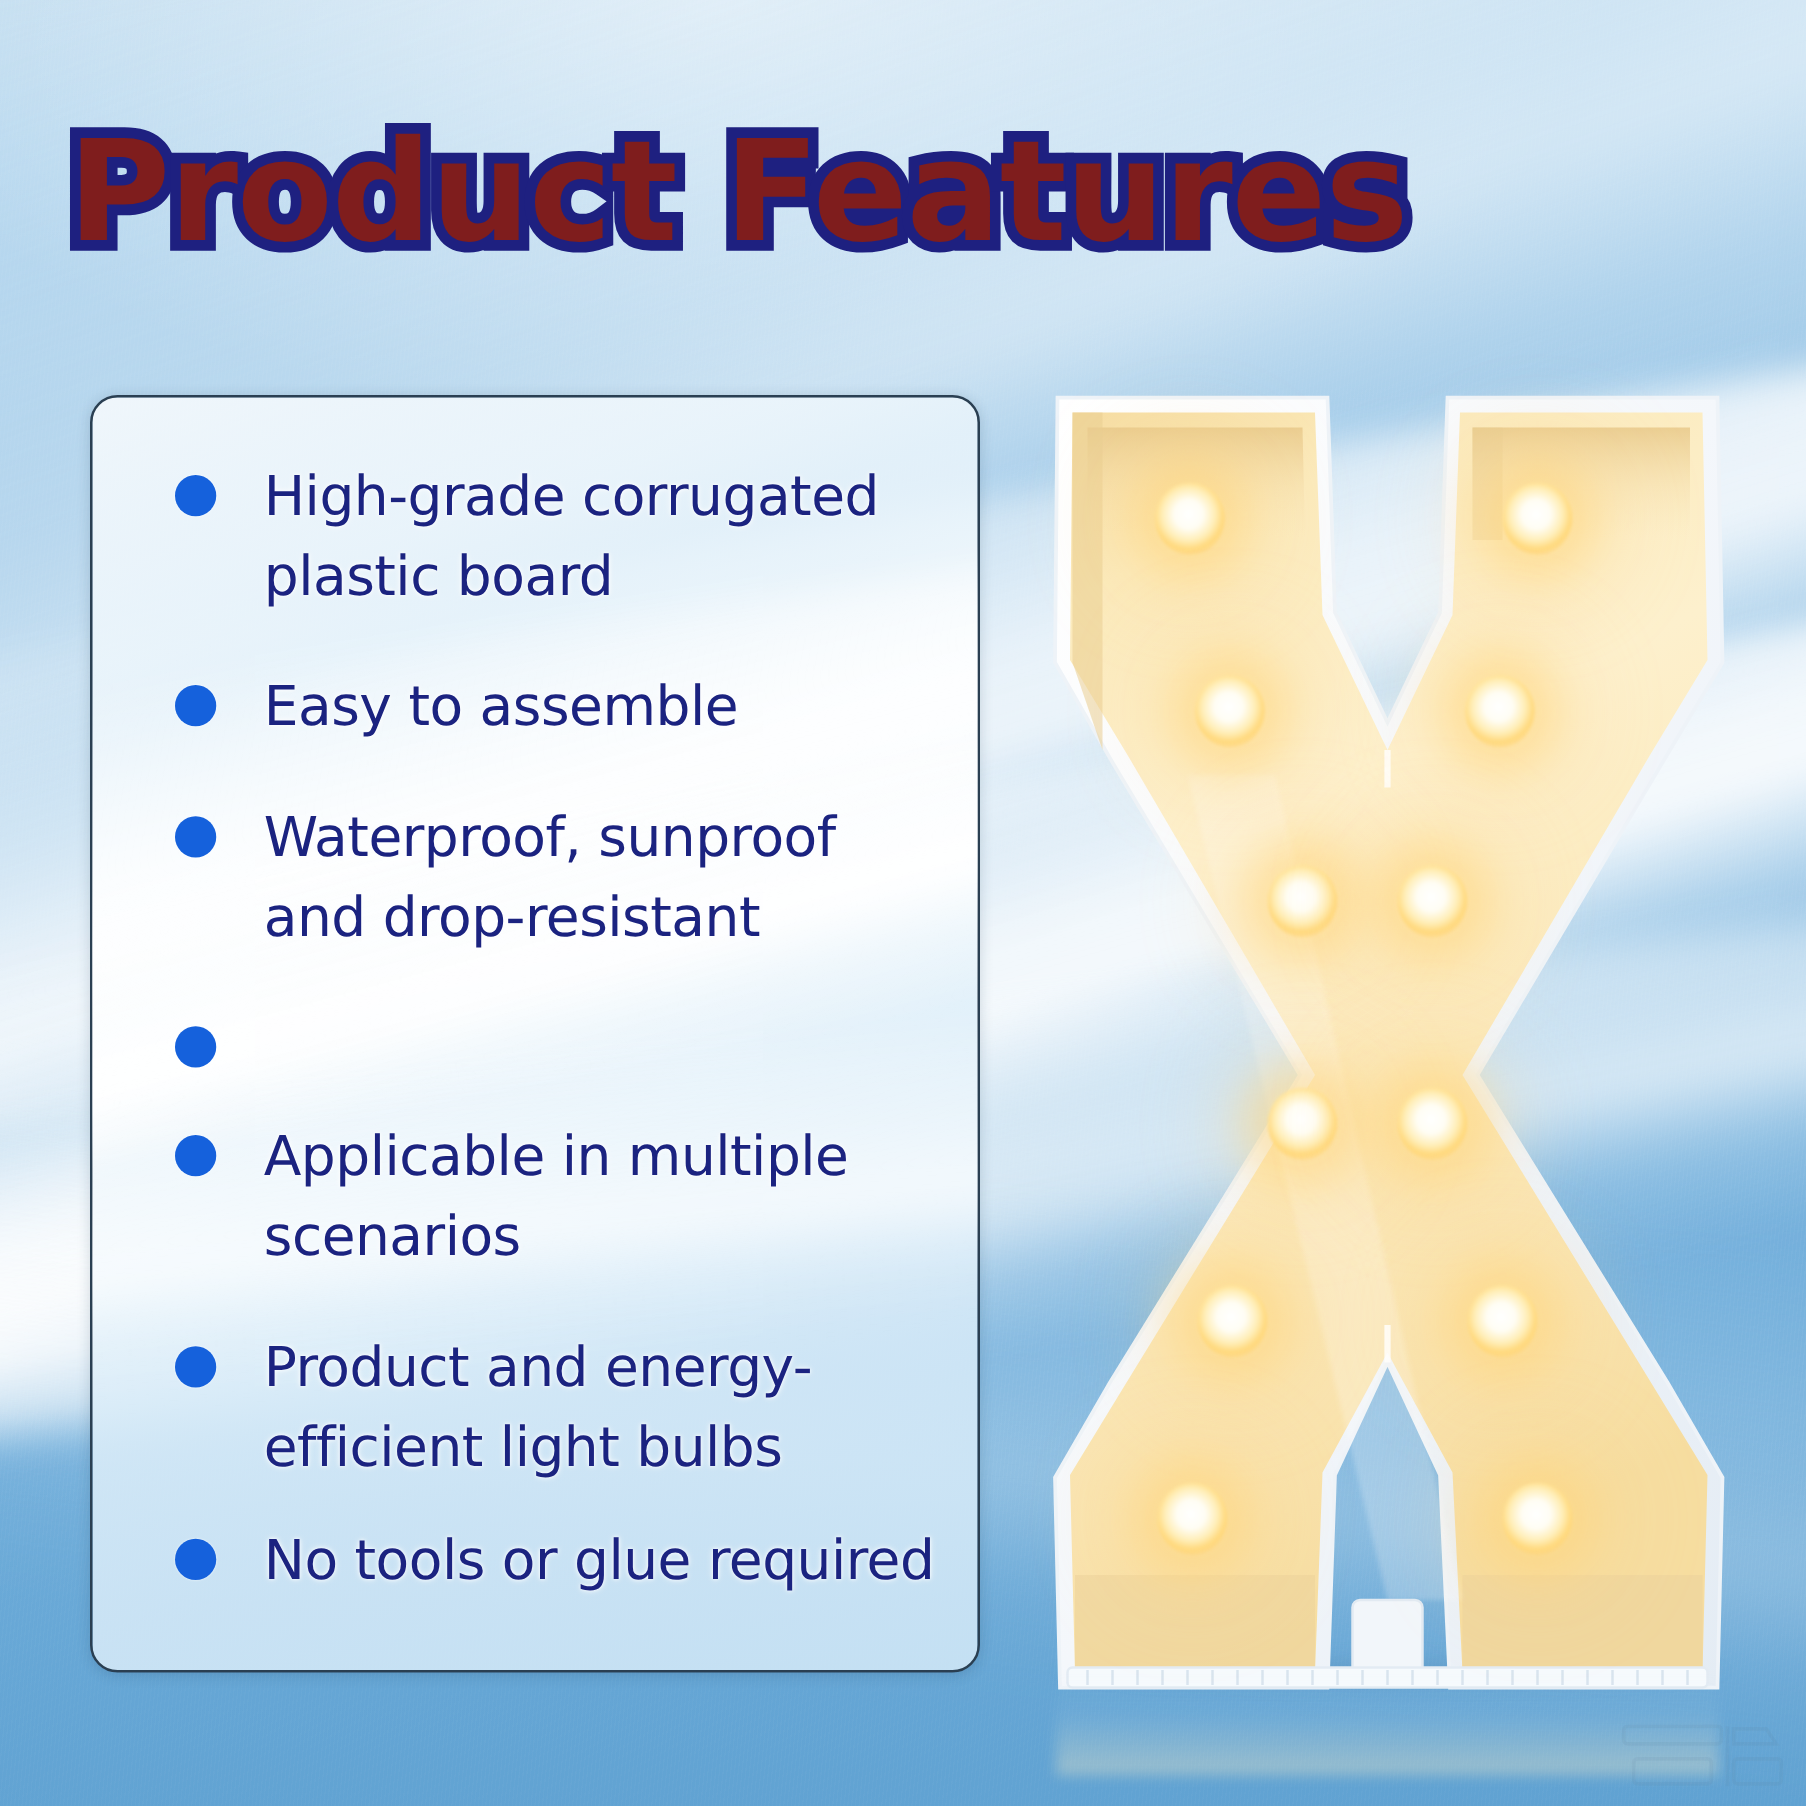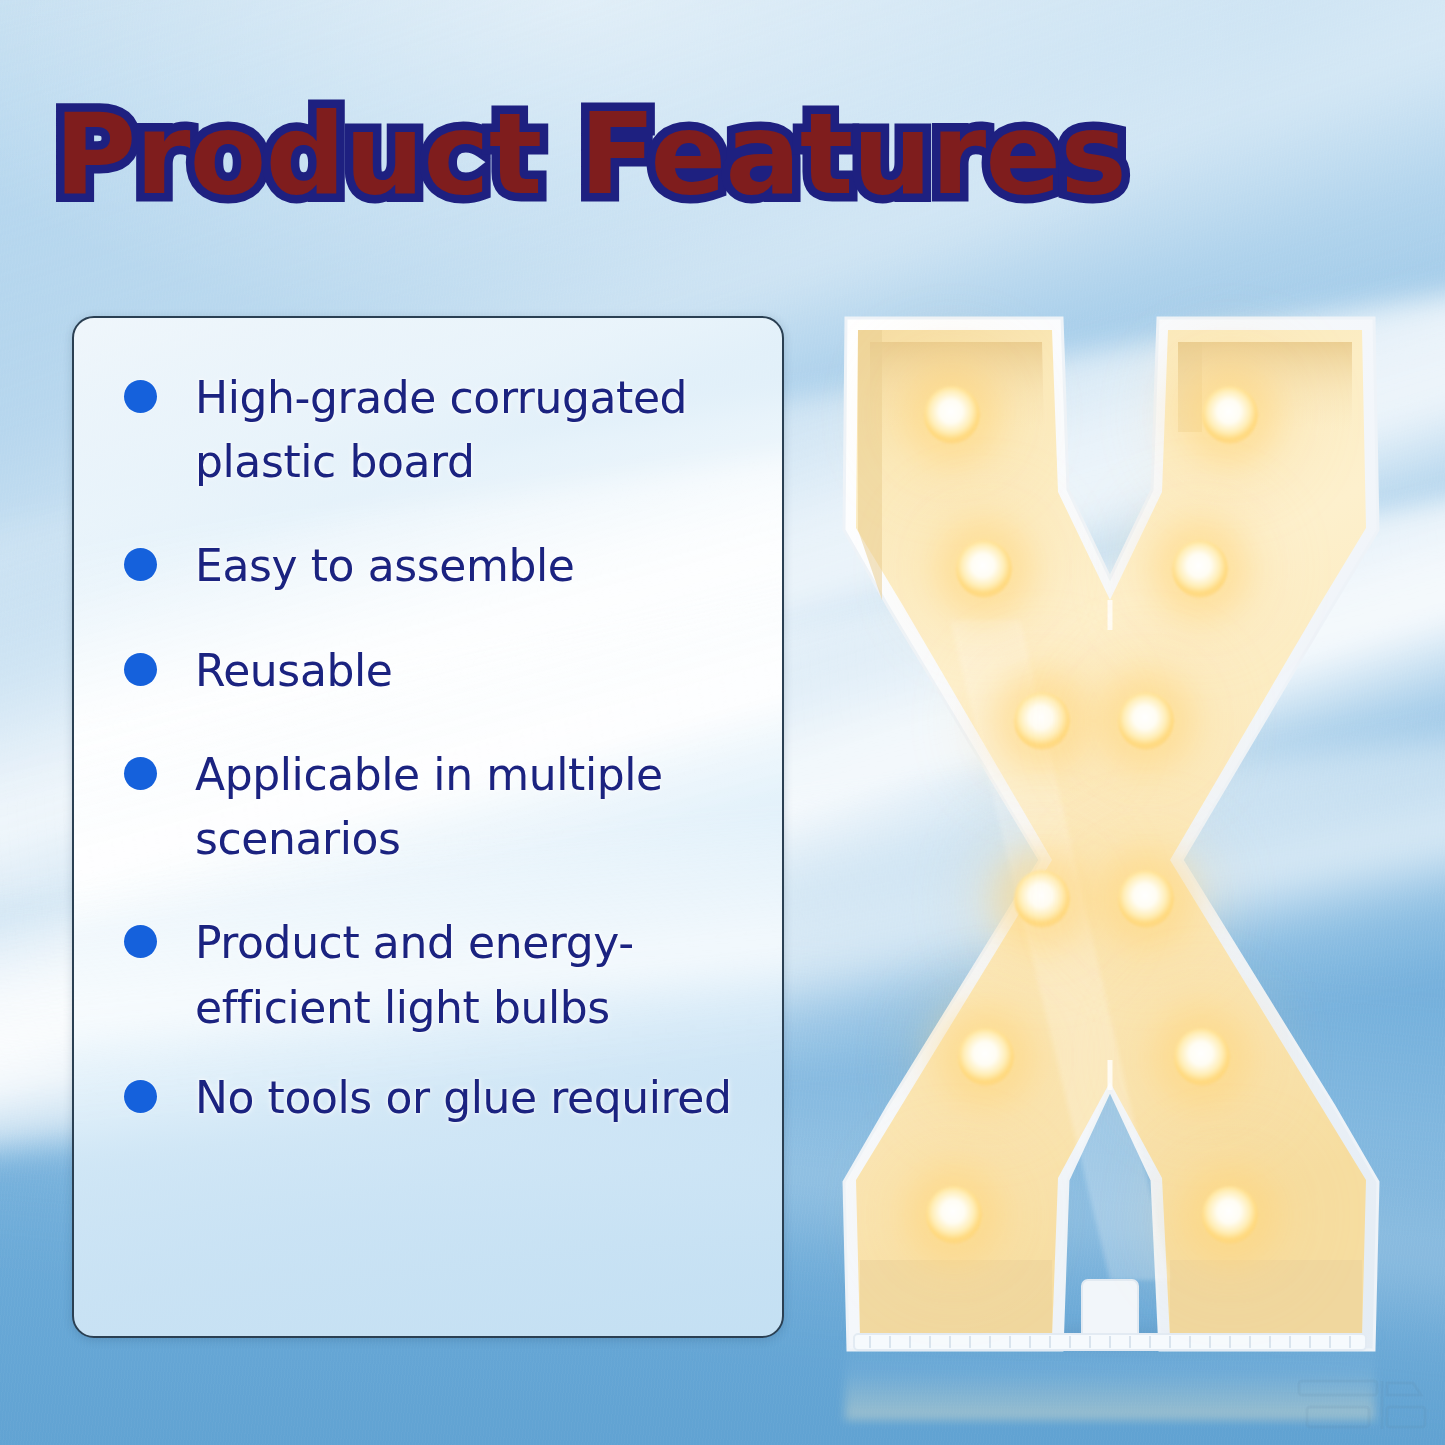--- a/index.html
+++ b/index.html
@@ -107,21 +107,21 @@
     background:linear-gradient(175deg, rgba(255,255,255,0) 0%, rgba(255,255,255,.95) 48%, rgba(255,255,255,1) 57%, rgba(255,255,255,.35) 74%, rgba(255,255,255,0) 94%);
     transform:rotate(-10deg);filter:blur(10px);opacity:.95;
   }
   .card-wave-c{
     position:absolute;left:-12%;top:52%;width:130%;height:24%;
     background:linear-gradient(178deg, rgba(255,255,255,0) 0%, rgba(255,255,255,.70) 45%, rgba(255,255,255,.88) 55%, rgba(255,255,255,.18) 72%, rgba(255,255,255,0) 92%);
     transform:rotate(-4deg);filter:blur(15px);opacity:.8;
   }
   .card-inner{
     position:absolute;inset:0;
-    padding:48px 26px 0 22px;
+    padding:48px 26px 0 38px;
     box-sizing:border-box;
   }
 
   .feature{
     display:flex;
     align-items:flex-start;
     margin-bottom:40px;
   }
   .feature.gap-sm{margin-bottom:26px;}
   .bullet{
@@ -205,24 +205,27 @@
       <div class="feature">
         <span class="bullet"></span>
         <span class="feature-text">High-grade corrugated plastic board</span>
       </div>
 
       <div class="feature">
         <span class="bullet"></span>
         <span class="feature-text">Easy to assemble</span>
       </div>
 
-
-      <div class="feature">
-        <span class="bullet"></span>
-        <span class="feature-text">Reusable</span>
+      <div class="feature">
+        <span class="bullet"></span>
+        <span class="feature-text">Waterproof, sunproof and drop-resistant</span>
+      </div>
+
+      <div class="feature">
+        <span class="bullet"></span>
       </div>
 
       <div class="feature">
         <span class="bullet"></span>
         <span class="feature-text">Applicable in multiple scenarios</span>
       </div>
 
       <div class="feature gap-sm">
         <span class="bullet"></span>
         <span class="feature-text">Product and energy-efficient  light bulbs</span>

